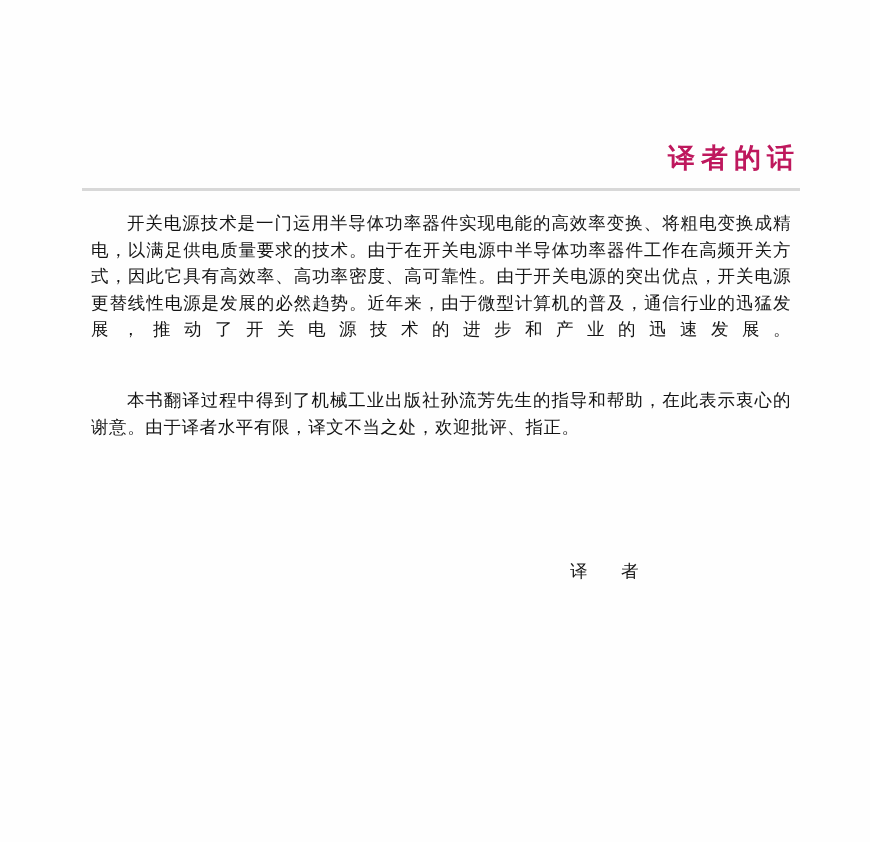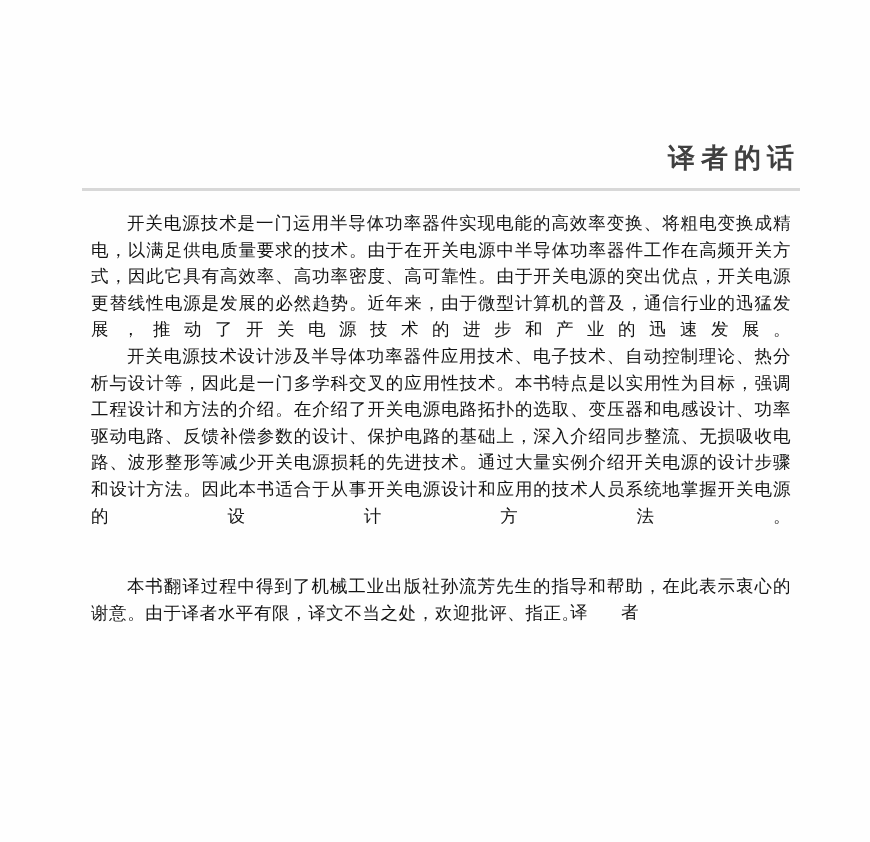--- a/index.html
+++ b/index.html
@@ -28,21 +28,21 @@
     width: 700px;
     height: 842px;
   }
   .title {
     position: absolute;
     right: 0;
     top: 140px;
     font-size: 27px;
     font-weight: bold;
     letter-spacing: 6px;
-    color: #404040;
+    color: #be185d;
     font-family: "DejaVu Serif", "Liberation Serif", serif;
     white-space: nowrap;
   }
   .rule {
     position: absolute;
     left: -18px;
     top: 188px;
     width: 718px;
     height: 3px;
     background: #d8d8d8;
@@ -64,39 +64,38 @@
     text-align: justify;
     text-align-last: justify;
     letter-spacing: 0.6px;
   }
   .para.last-ragged {
     text-align-last: left;
     margin-top: 44px;
   }
   .sign {
     position: absolute;
-    top: 600px;
+    top: 559px;
     left: 470px;
     font-size: 17.5px;
     letter-spacing: 14px;
     color: #141414;
   }
 </style>
 </head>
 <body>
 
 <div class="page">
   <div class="page-inner">
 
     <div class="title">译者的话</div>
 
     <div class="rule"></div>
 
     <div class="body-text">
       <p class="para">开关电源技术是一门运用半导体功率器件实现电能的高效率变换、将粗电变换成精电，以满足供电质量要求的技术。由于在开关电源中半导体功率器件工作在高频开关方式，因此它具有高效率、高功率密度、高可靠性。由于开关电源的突出优点，开关电源更替线性电源是发展的必然趋势。近年来，由于微型计算机的普及，通信行业的迅猛发展，推动了开关电源技术的进步和产业的迅速发展。</p>
-      <p class="para">开关电源技术设计涉及半导体功率器件应用技术、电子技术、自动控制理论、热分析与设计等，因此是一门多学科交叉的应用性技术。本书特点是以实用性为目标，强调工程设计和方法的介绍。在介绍了开关电源电路拓扑的选取、变压器和电感设计、功率驱动电路、反馈补偿参数的设计、保护电路的基础上，深入介绍同步整流、无损吸收电路、波形整形等减少开关电源损耗的先进技术。通过大量实例介绍开关电源的设计步骤和设计方法。因此本书适合于从事开关电源设计和应用的技术人员系统地掌握开关电源的设计方法。</p>
       <p class="para last-ragged">本书翻译过程中得到了机械工业出版社孙流芳先生的指导和帮助，在此表示衷心的谢意。由于译者水平有限，译文不当之处，欢迎批评、指正。</p>
     </div>
 
     <div class="sign">译 者</div>
 
   </div>
 </div>
 
 </body></html>

